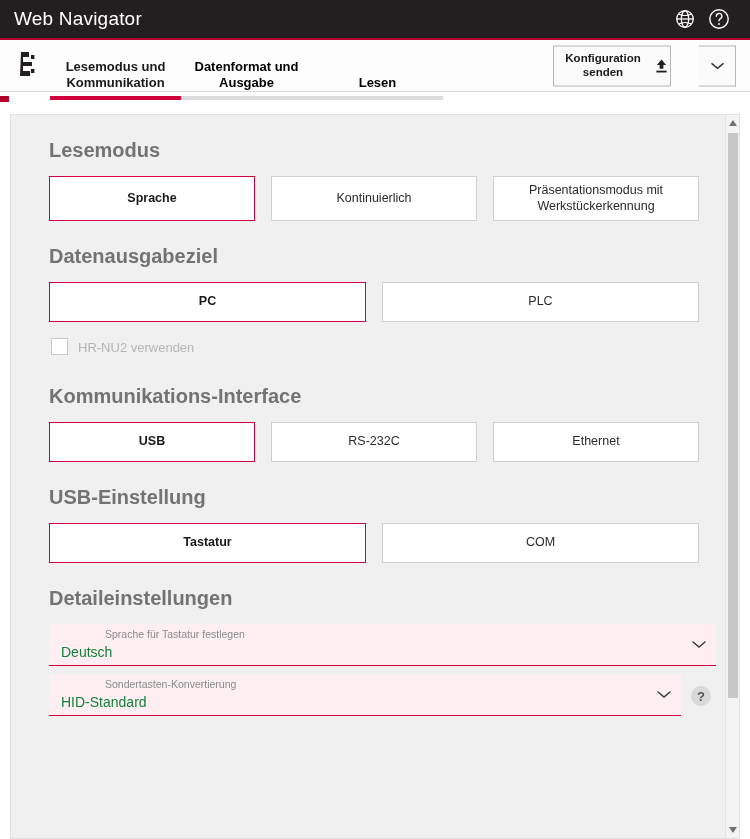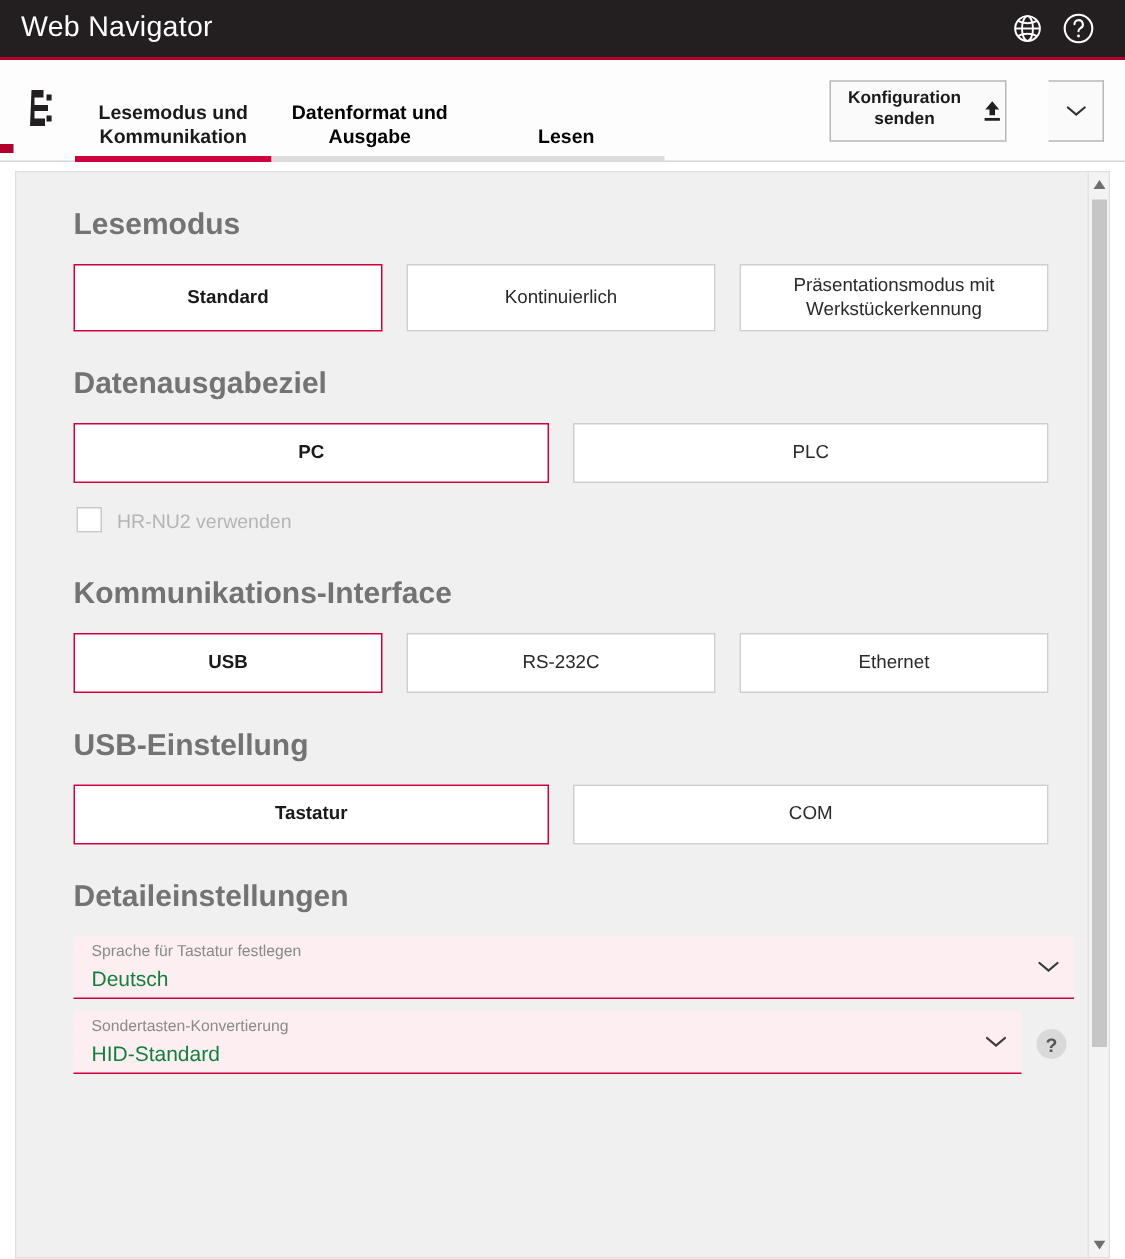--- a/index.html
+++ b/index.html
@@ -33,21 +33,21 @@
     display:flex; align-items:center; justify-content:center;
     cursor:pointer;
   }
   .titlebar-underline {
     height:2px;
     background:#b3002d;
   }
 
   
   .headerbar {
-    height:68px;
+    height:52px;
     background:#fdfdfd;
     border-bottom:1px solid #d8d8d8;
     display:flex;
     align-items:center;
     position:relative;
   }
   .logo-wrap {
     width:44px;
     display:flex; align-items:center; justify-content:center;
     margin-left:6px;
@@ -189,20 +189,21 @@
     position:relative;
     margin-bottom:8px;
     padding:4px 30px 0 12px;
     width:667px;
     cursor:pointer;
   }
   .field .flabel {
     font-size:10.5px;
     color:#8a8a8a;
     line-height:1.2;
+    margin-left:44px;
   }
   .field .fvalue {
     font-size:14px;
     color:#15803d;
     margin-top:3px;
   }
   .field .chev {
     position:absolute;
     right:10px;
     top:16px;
@@ -335,21 +336,21 @@
 
 <div class="stray-left">,</div>
 
 <div class="content-outer">
   <div class="content-scroll">
     <div class="panel-inner">
 
       <h2 class="section tight">Lesemodus</h2>
       <div class="btn-row">
         <div class="opt-btn w3a selected">
-          <span>Standard</span>
+          <span>Sprache</span>
         </div>
         <div class="opt-btn w3b">
           <span>Kontinuierlich</span>
         </div>
         <div class="opt-btn w3c two">
           <span>Präsentationsmodus mit Werkstückerkennung</span>
         </div>
       </div>
 
       <h2 class="section">Datenausgabeziel</h2>

